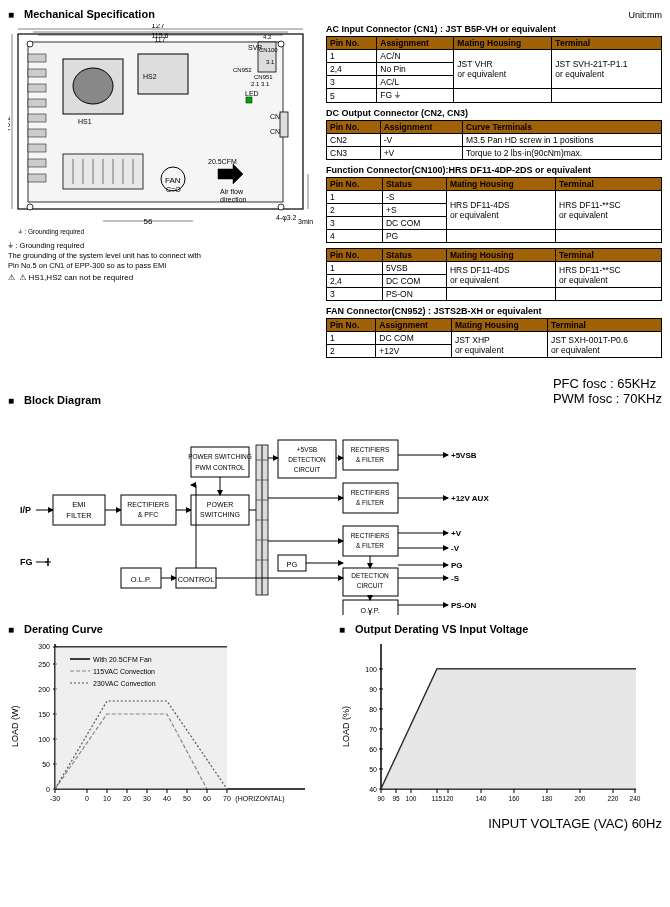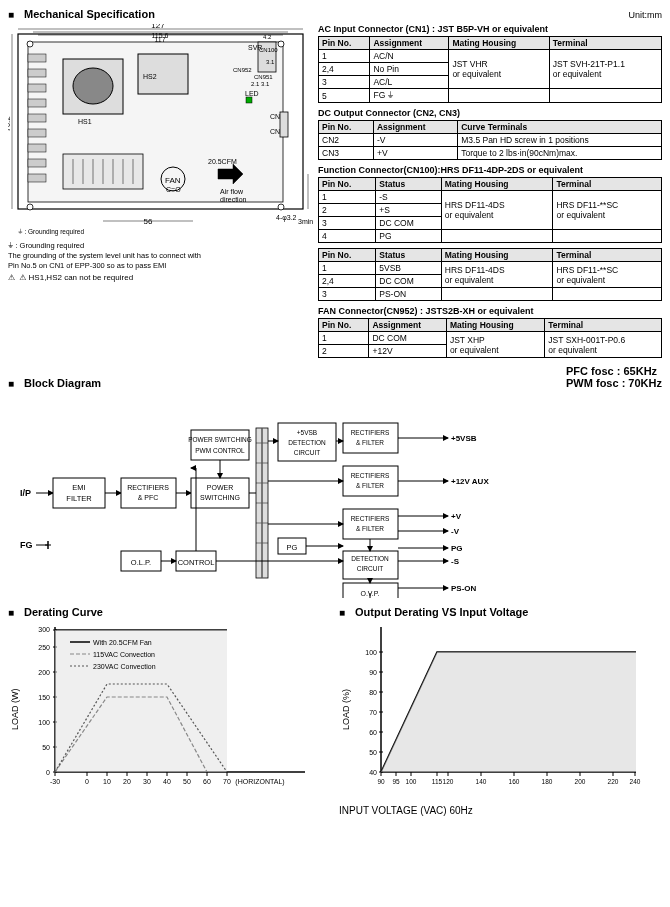--- a/index.html
+++ b/index.html
@@ -27,21 +27,22 @@
     }
     .section-header::before {
       content: '■';
       margin-right: 4px;
       font-size: 10px;
     }
 
     
     .mechanical-section {
       display: flex;
-      margin-bottom: 2px;
+      gap: 8px;
+      margin-bottom: 13px;
     }
     .mech-diagram {
       width: 310px;
       flex-shrink: 0;
     }
 
     
     .connector-tables {
       flex: 1;
     }
@@ -57,21 +58,21 @@
       border-collapse: collapse;
       width: 100%;
       font-size: 8.5px;
     }
     .conn-table th, .conn-table td {
       border: 1px solid #000;
       padding: 1px 3px;
       text-align: left;
     }
     .conn-table th {
-      background: #e5e5e5;
+      background: #a16207;
       font-weight: bold;
     }
 
     
     .block-section {
       margin-bottom: 8px;
     }
 
     
     .charts-section {
@@ -341,21 +342,21 @@
         </tbody>
           </table>
       </div>
 
     </div>
   </div>
 
   <div class="block-section">
     <div class="section-header">
       <span>Block Diagram</span>
-      <span style="margin-left:auto; font-size:11px; font-weight:bold; white-space:pre-line;">PFC fosc : 65KHz
+      <span style="margin-left:auto; font-size:13px; font-weight:normal; white-space:pre-line;">PFC fosc : 65KHz
 PWM fosc : 70KHz</span>
     </div>
     <svg width="650" height="205" style="display:block; border:none;">
 
       <defs>
         <marker id="arrow" markerWidth="6" markerHeight="6" refX="5" refY="3" orient="auto">
           <path d="M0,0 L0,6 L6,3 z" fill="#000"></path>
         </marker>
         <marker id="arrow-sm" markerWidth="4" markerHeight="4" refX="3" refY="2" orient="auto">
           <path d="M0,0 L0,4 L4,2 z" fill="#000"></path>
@@ -607,18 +608,18 @@
           <line x1="196" y1="150" x2="196" y2="154" stroke="#000" stroke-width="1"></line>
           <line x1="229" y1="150" x2="229" y2="154" stroke="#000" stroke-width="1"></line>
           <line x1="262" y1="150" x2="262" y2="154" stroke="#000" stroke-width="1"></line>
           <line x1="284" y1="150" x2="284" y2="154" stroke="#000" stroke-width="1"></line>
 
           <polyline points="30,150 86,30 285,30" fill="none" stroke="#000" stroke-width="1.5"></polyline>
 
           <polygon points="30,150 86,30 285,30 285,150" fill="#d0d0d0" opacity="0.5"></polygon>
         </svg>
       </div>
-      <div style="font-size:10px; text-align:left; margin-top:8px;">INPUT VOLTAGE (VAC) 60Hz</div>
+      <div style="font-size:13px; text-align:right; margin-top:2px;">INPUT VOLTAGE (VAC) 60Hz</div>
     </div>
 
   </div>
 
 </div>
 
 </body></html>

